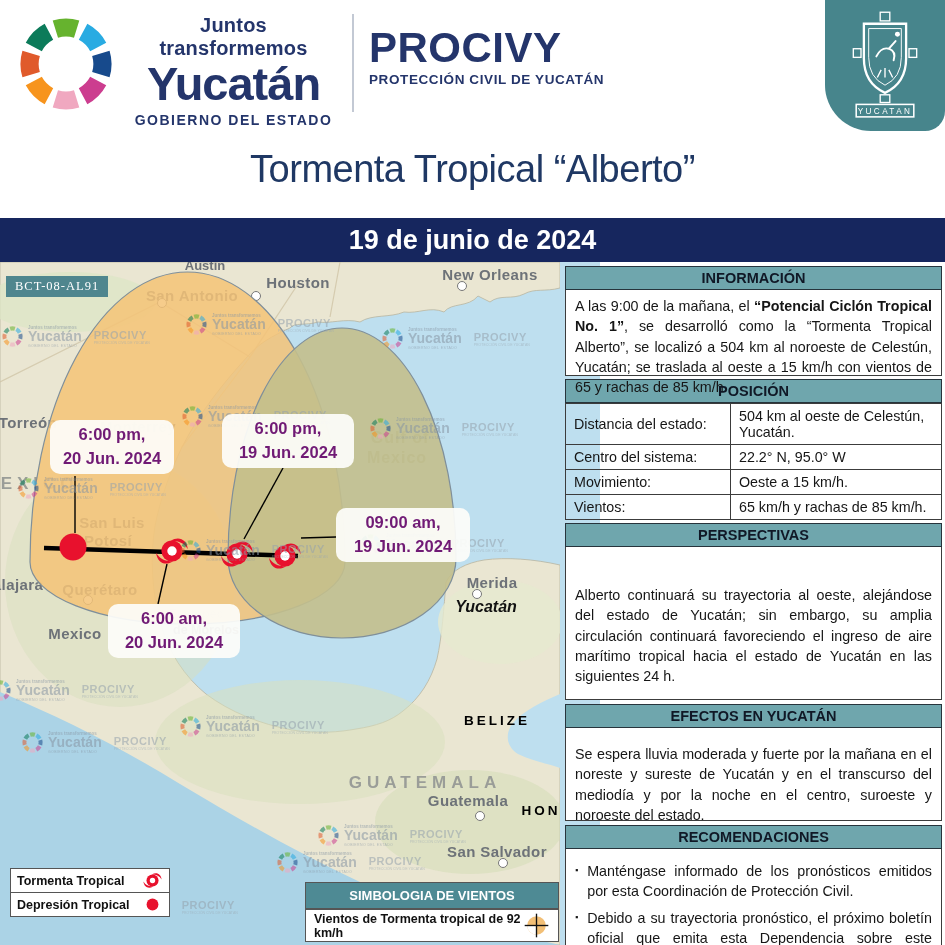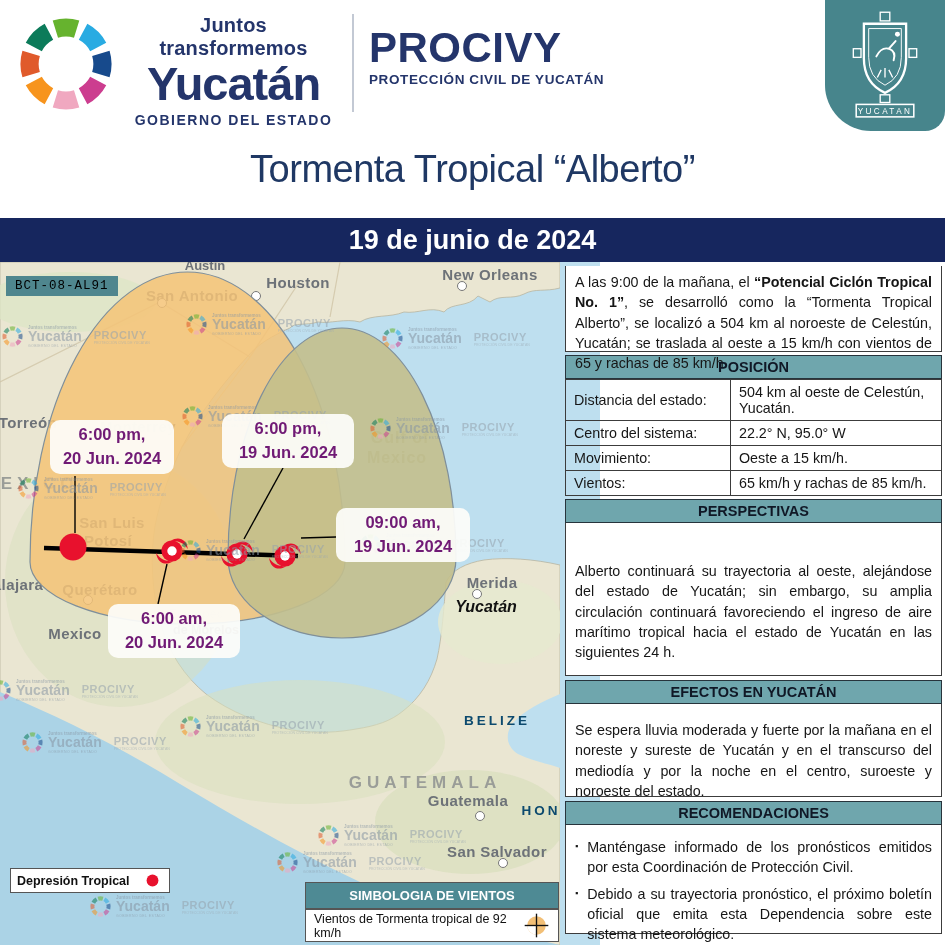--- a/index.html
+++ b/index.html
@@ -25,50 +25,50 @@
   .dateband{position:absolute;left:0;top:218px;width:945px;height:44px;background:#16265E;
             color:#fff;font-size:27px;font-weight:700;text-align:center;line-height:44px;}
   
   .map{position:absolute;left:0;top:262px;width:560px;height:683px;overflow:hidden;background:#BEDFEF;padding-left:40px;}
   .map svg.layer{position:absolute;left:0;top:0;pointer-events:none;}
   .cty{position:absolute;transform:translate(-50%,-50%);color:#6d7278;font-weight:700;white-space:nowrap;}
   .city{font-size:13px;}
   .city-lg{font-size:15px;letter-spacing:.4px;}
   .city-sm{font-size:12.5px;color:#8a8f94;font-weight:600;}
   .region{font-size:17px;letter-spacing:5px;color:#9a9d98;font-weight:600;}
-  .region-sm{font-size:13.5px;letter-spacing:3px;color:#0c4a6e;font-weight:600;text-align:center;}
+  .region-sm{font-size:13.5px;letter-spacing:3px;color:#000000;font-weight:600;text-align:center;}
   .ocean{font-size:16px;color:#98a89e;letter-spacing:1px;font-weight:600;}
   .state{font-size:16px;color:#111;font-weight:800;font-style:italic;}
   .cdot{position:absolute;width:8px;height:8px;border:1.6px solid #777;background:#fff;
         border-radius:50%;transform:translate(-50%,-50%);}
   .wm{position:absolute;display:flex;align-items:center;gap:3px;opacity:.55;pointer-events:none;}
   .wm svg{width:25px;height:25px;}
   .wm-tag{font-size:4.5px;color:#8795a3;font-weight:700;}
   .wm-name{font-size:14px;font-weight:800;color:#8795a3;line-height:.95;}
   .wm-sub{font-size:3.5px;color:#8795a3;letter-spacing:.4px;}
   .wm-p{margin-left:9px;}
   .wm-pro{font-size:11px;font-weight:800;color:#95a2ad;letter-spacing:.5px;}
   .wm-psub{font-size:3.5px;color:#9aa7b1;}
   .callout{position:absolute;background:rgba(253,253,250,.93);color:#701a75;font-weight:800;
            font-size:16.5px;text-align:center;line-height:1.45;padding:3px 5px;border-radius:10px;}
-  .badge{position:absolute;left:6px;top:14px;background:#4f868e;color:#000000;
-         font-family:Liberation Mono, monospace;font-size:12.5px;letter-spacing:1px;padding:3px 9px;}
+  .badge{position:absolute;left:6px;top:14px;background:#4f868e;color:#ffffff;
+         font-family:Liberation Serif, serif;font-size:12.5px;letter-spacing:1px;padding:3px 9px;}
   
   .mlegend{position:absolute;background:#fff;border:1px solid #555;}
   .mlegend-h{background:#4E8A94;color:#fff;font-weight:700;text-align:center;border-bottom:1px solid #555;}
   .leg-row{display:flex;align-items:center;background:#fff;border-top:1px solid #555;}
   .leg-row:first-of-type{border-top:none;}
   #simbologia{left:10px;top:606px;width:158px;}
   #simbologia .mlegend-h{font-size:12.5px;padding:4px 0;}
   #simbologia .leg-row{height:23px;padding:0 6px;}
   #simbologia .leg-lbl{flex:1;font-size:12.5px;font-weight:600;color:#111;}
   #viento{left:305px;top:620px;width:252px;}
   #viento .mlegend-h{font-size:13px;padding:5px 0;}
   #viento .leg-row{height:31px;padding:0 8px;}
-  #viento .leg-lbl{flex:1;font-size:12.5px;font-weight:400;color:#111;}
+  #viento .leg-lbl{flex:1;font-size:12.5px;font-weight:700;color:#111;}
   
   .panel{position:absolute;left:565px;top:266px;width:377px;}
   .sec-h{background:#6FA6AD;border:1px solid #27343c;text-align:center;font-weight:700;
          font-size:14.5px;color:#101826;padding:3px 0;}
   .sec-b{border:1px solid #3c3c3c;border-top:none;background:#fff;padding:6px 9px;
          font-size:14.3px;color:#161616;text-align:justify;line-height:1.42;}
   .gap3{height:3px;} .gap4{height:4px;}
   table.pos{width:100%;border-collapse:collapse;}
   table.pos td{border:1px solid #3c3c3c;padding:4px 8px;font-size:14.3px;color:#161616;vertical-align:middle;}
   table.pos td.k{width:148px;}
@@ -424,20 +424,26 @@
     </div>
     <div class="callout" style="left:108px;top:342px;width:122px;">
       <div>6:00 am,</div>
       <div>20  Jun. 2024</div>
     </div>
 
     <div class="badge">BCT-08-AL91</div>
 
     <div id="simbologia" class="mlegend">
       <div class="leg-row">
+        <span class="leg-lbl">Tormenta Tropical</span>
+        <svg width="21" height="21" viewBox="-16 -16 32 32">
+            <use href="#ts"></use>
+          </svg>
+      </div>
+      <div class="leg-row">
         <span class="leg-lbl">Depresión Tropical</span>
         <svg width="21" height="21" viewBox="-16 -16 32 32">
             <circle cx="0" cy="0" r="9" fill="#E8112D"></circle>
           </svg>
       </div>
     </div>
 
     <div id="viento" class="mlegend">
       <div class="mlegend-h">SIMBOLOGIA DE VIENTOS</div>
       <div class="leg-row">
@@ -446,20 +452,21 @@
           <circle cx="0" cy="0" r="11" fill="#F2BF76"></circle>
           <path d="M0 0 L-11 0 A11 11 0 0 0 0 11 Z" fill="#fff"></path>
           <line x1="-14" y1="0" x2="14" y2="0" stroke="#111" stroke-width="1.6"></line>
           <line x1="0" y1="-14" x2="0" y2="14" stroke="#111" stroke-width="1.6"></line>
         </svg>
       </div>
     </div>
   </div>
 
   <div class="panel">
+    <div class="sec-h">INFORMACIÓN</div>
     <div class="sec-b" style="height:73px;">
       <span>A las 9:00 de la mañana, el </span><b>“Potencial Ciclón Tropical No. 1”</b><span>, se desarrolló como la “Tormenta Tropical Alberto”, se localizó a 504 km al noroeste de Celestún, Yucatán; se traslada al oeste a 15 km/h con vientos de 65 y rachas de 85 km/h.</span>
     </div>
     <div class="gap3"></div>
 
     <div class="sec-h">POSICIÓN</div>
     <table class="pos">
       <tbody>
           <tr>
         <td class="k">Distancia del estado:</td>

